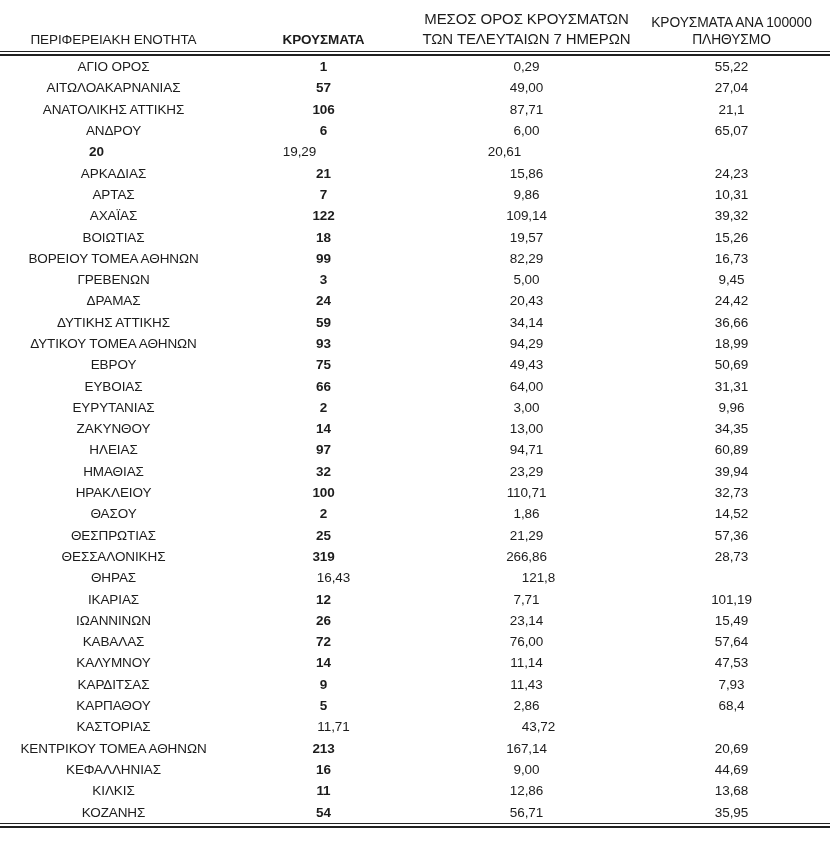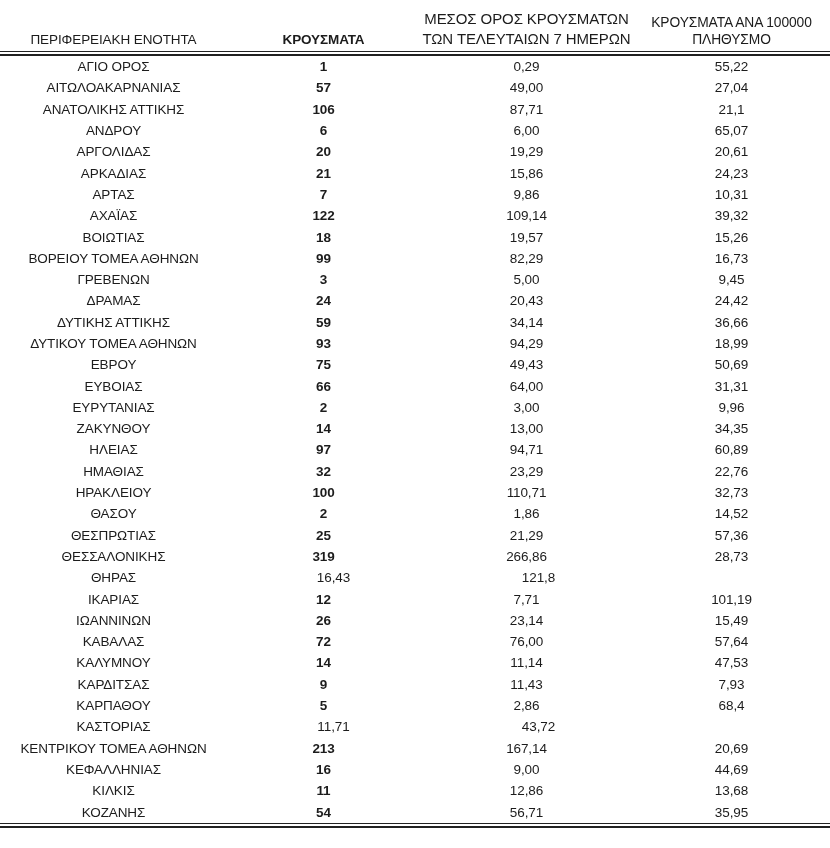--- a/index.html
+++ b/index.html
@@ -105,21 +105,20 @@
   </div>
 
   <div class="tr">
     <div class="td c1">ΑΝΔΡΟΥ</div>
     <div class="td c2">6</div>
     <div class="td c3">6,00</div>
     <div class="td c4">65,07</div>
   </div>
 
   <div class="tr">
-    <div class="td c1">ΑΡΓΟΛΙΔΑΣ</div>
     <div class="td c2">20</div>
     <div class="td c3">19,29</div>
     <div class="td c4">20,61</div>
   </div>
 
   <div class="tr">
     <div class="td c1">ΑΡΚΑΔΙΑΣ</div>
     <div class="td c2">21</div>
     <div class="td c3">15,86</div>
     <div class="td c4">24,23</div>
@@ -213,21 +212,21 @@
     <div class="td c1">ΗΛΕΙΑΣ</div>
     <div class="td c2">97</div>
     <div class="td c3">94,71</div>
     <div class="td c4">60,89</div>
   </div>
 
   <div class="tr">
     <div class="td c1">ΗΜΑΘΙΑΣ</div>
     <div class="td c2">32</div>
     <div class="td c3">23,29</div>
-    <div class="td c4">22,76</div>
+    <div class="td c4">39,94</div>
   </div>
 
   <div class="tr">
     <div class="td c1">ΗΡΑΚΛΕΙΟΥ</div>
     <div class="td c2">100</div>
     <div class="td c3">110,71</div>
     <div class="td c4">32,73</div>
   </div>
 
   <div class="tr">

